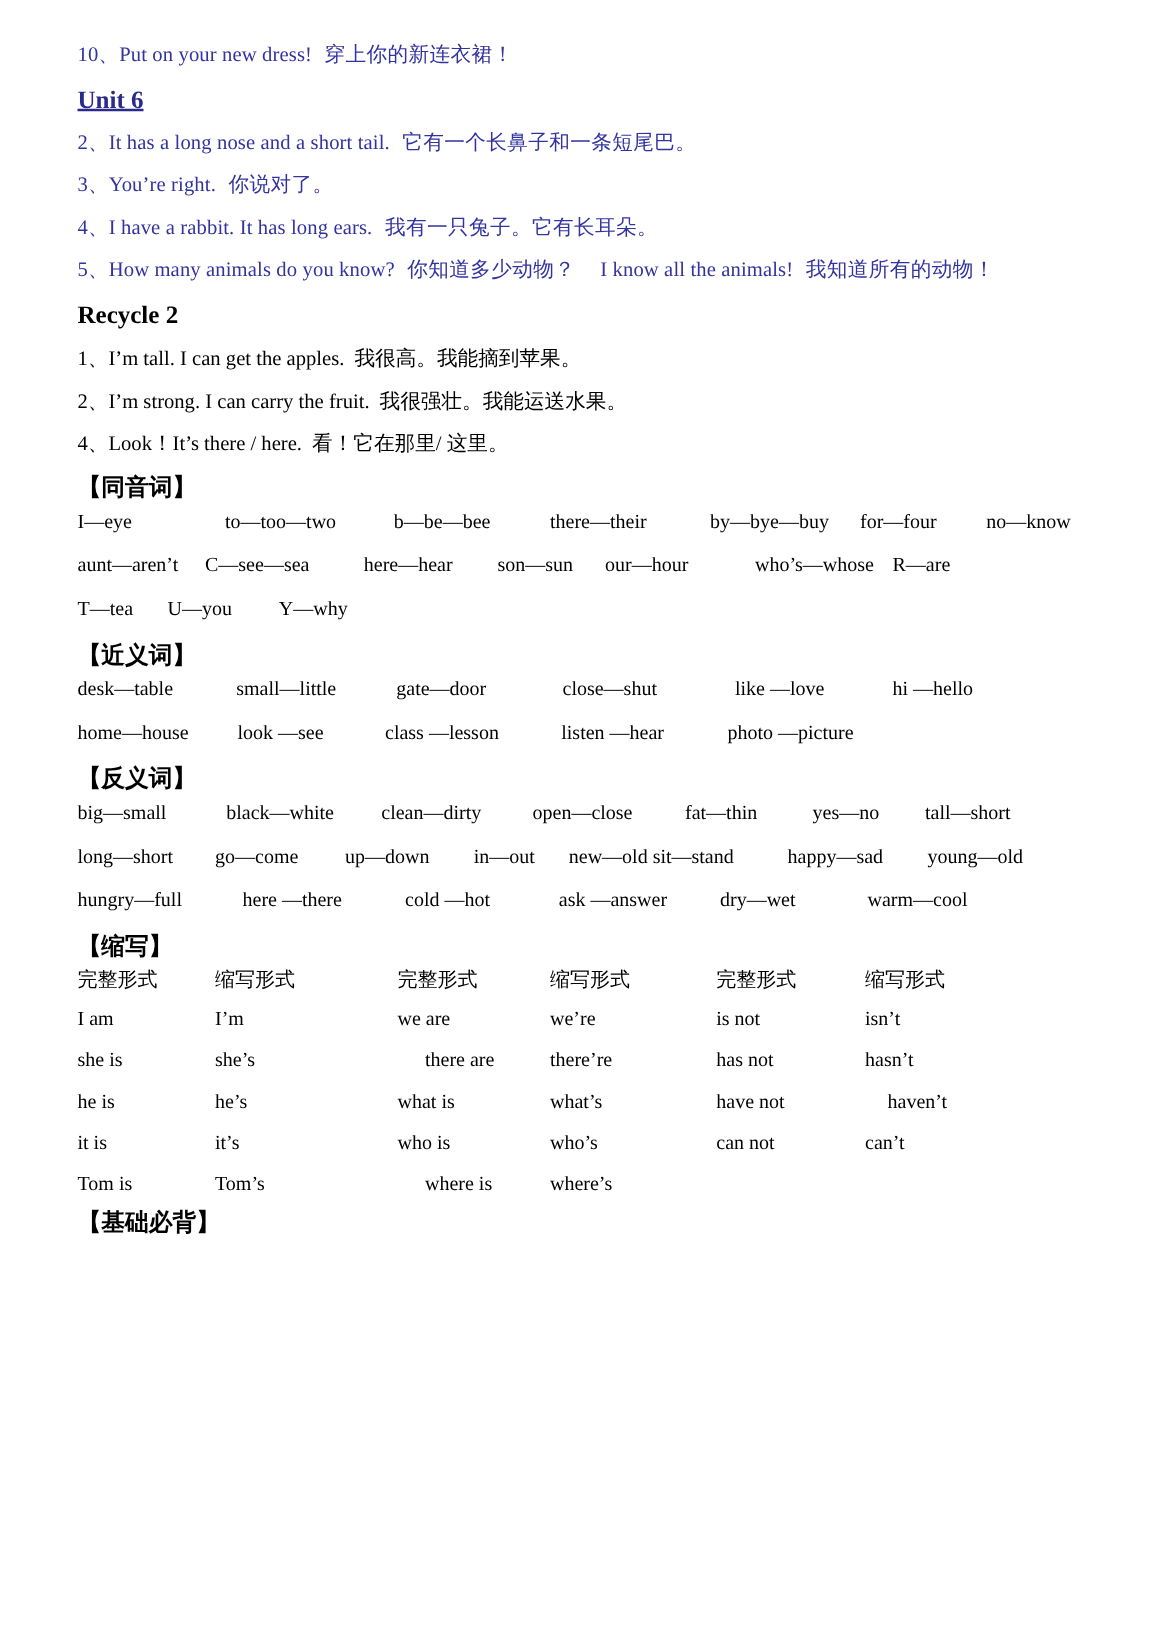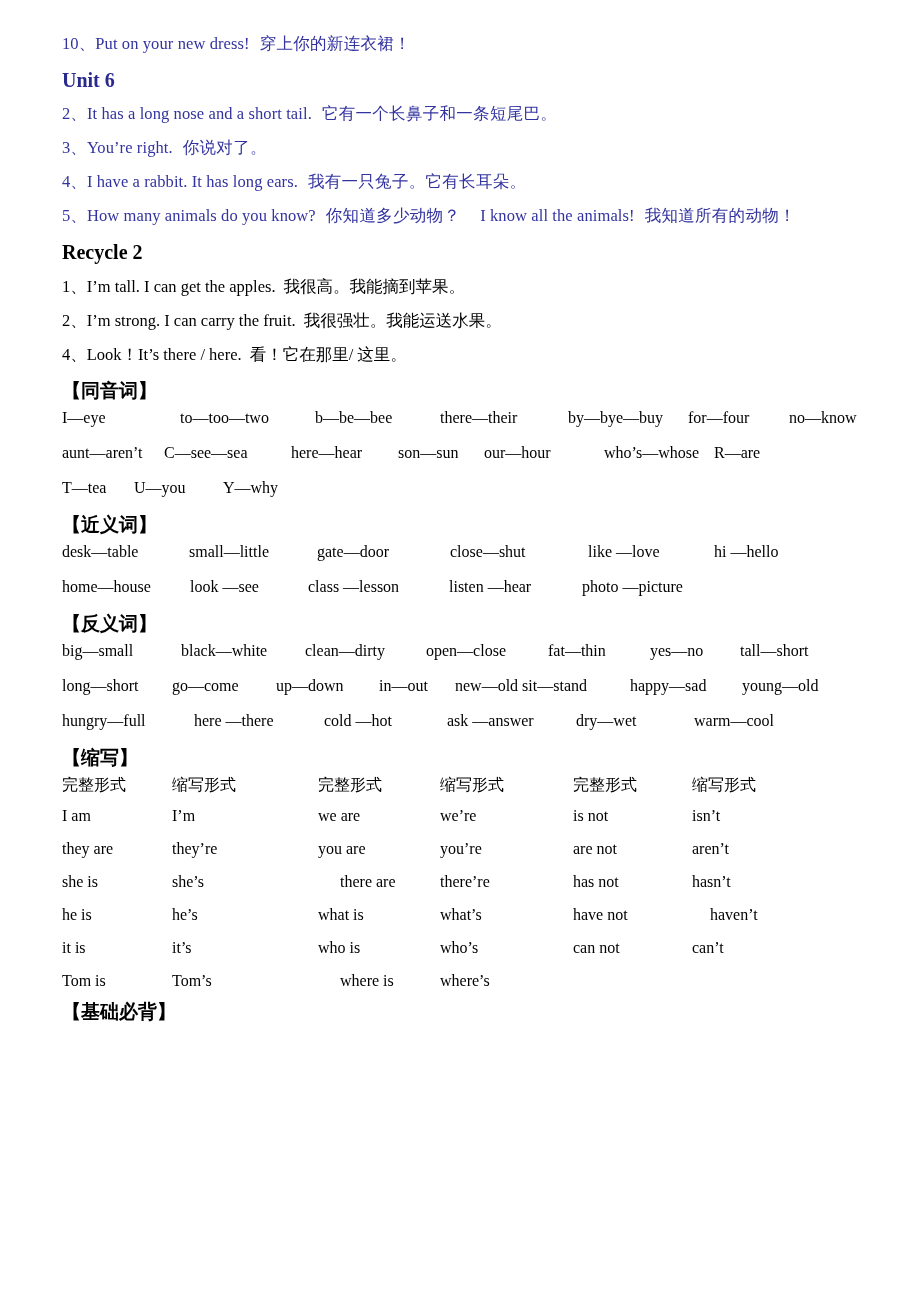--- a/index.html
+++ b/index.html
@@ -40,20 +40,21 @@
   .blue-line .cn { letter-spacing: 0.3px; }
   .blue-line .gap { display: inline-block; width: 10px; }
 
   
   h2.unit-heading {
     color: #2a2a8c;
     font-weight: bold;
     font-size: 20px;
     line-height: 1.0;
     margin: 10px 0 16px 0;
+    text-decoration: underline;
   }
   h2.recycle-heading {
     color: #000000;
     font-weight: bold;
     font-size: 20px;
     line-height: 1.0;
     margin: 12px 0 17px 0;
   }
 
   
@@ -199,28 +200,20 @@
       <tbody>
         <tr>
           <td class="c1">I am</td>
           <td class="c2 ind-sm">I’m</td>
           <td class="c3 ind-md">we are</td>
           <td class="c4 ind-md">we’re</td>
           <td class="c5 ind-md">is not</td>
           <td class="c6 ind-sm">isn’t</td>
         </tr>
         <tr>
-          <td class="c1">they are</td>
-          <td class="c2 ind-sm">they’re</td>
-          <td class="c3 ind-md">you are</td>
-          <td class="c4 ind-md">you’re</td>
-          <td class="c5 ind-md">are not</td>
-          <td class="c6 ind-sm">aren’t</td>
-        </tr>
-        <tr>
           <td class="c1">she is</td>
           <td class="c2 ind-sm">she’s</td>
           <td class="c3 ind-md" style="padding-left:22px">there are</td>
           <td class="c4 ind-md">there’re</td>
           <td class="c5 ind-md">has not</td>
           <td class="c6 ind-sm">hasn’t</td>
         </tr>
         <tr>
           <td class="c1">he is</td>
           <td class="c2 ind-sm">he’s</td>

